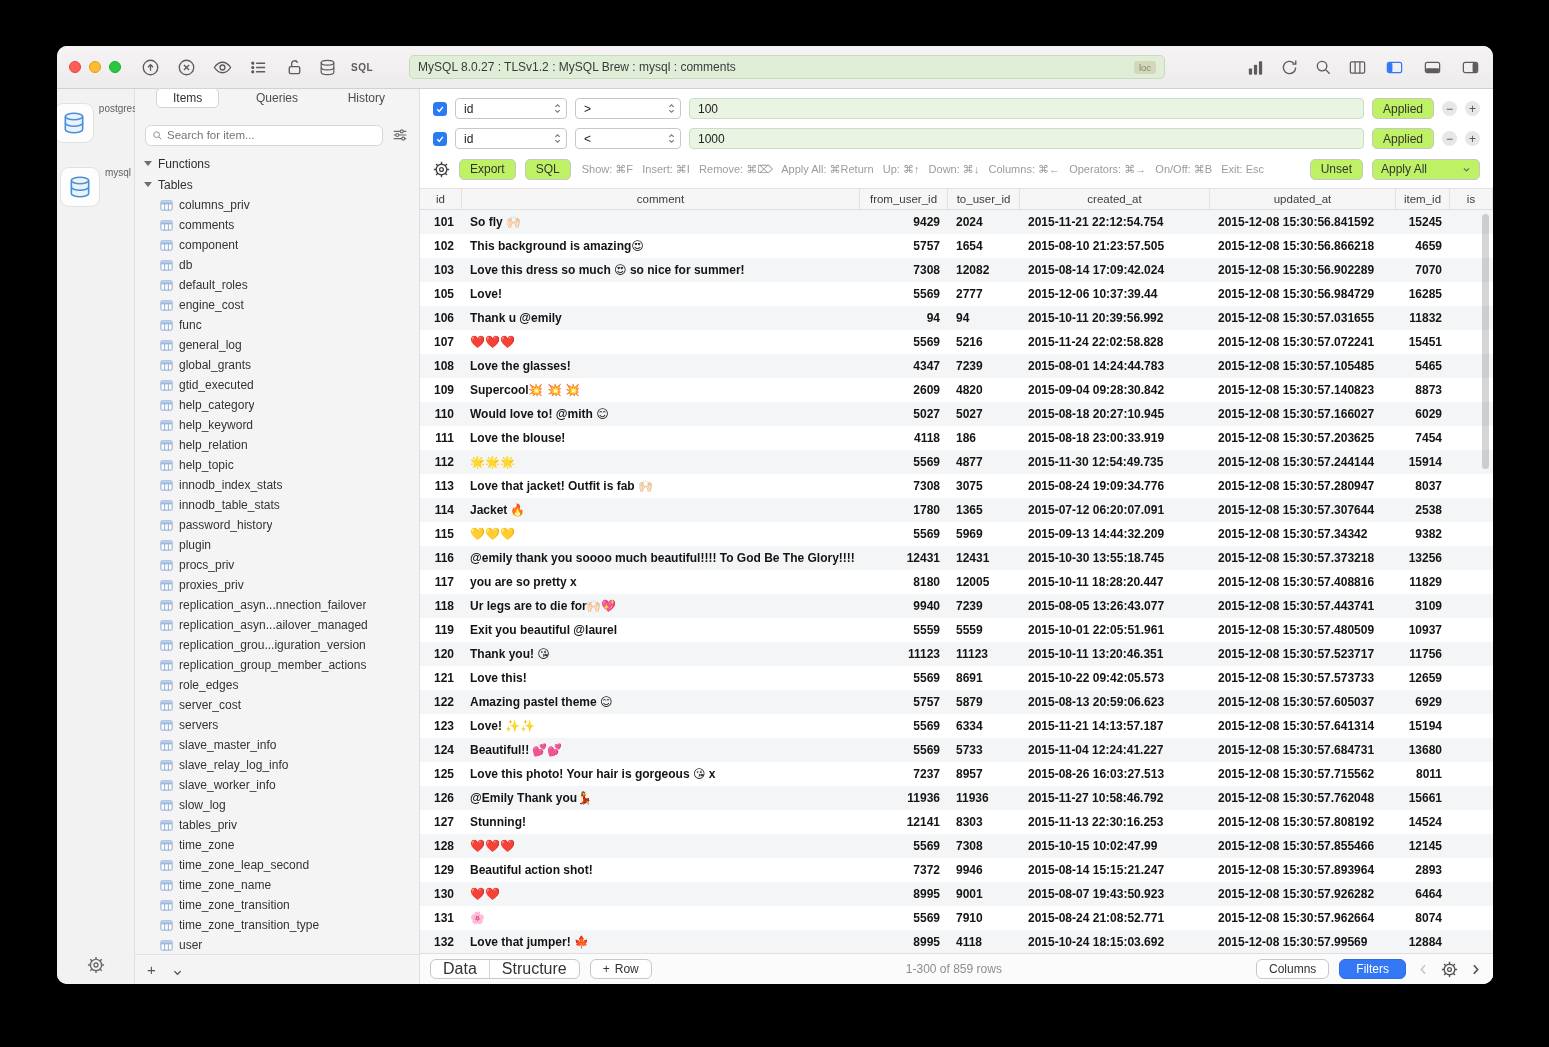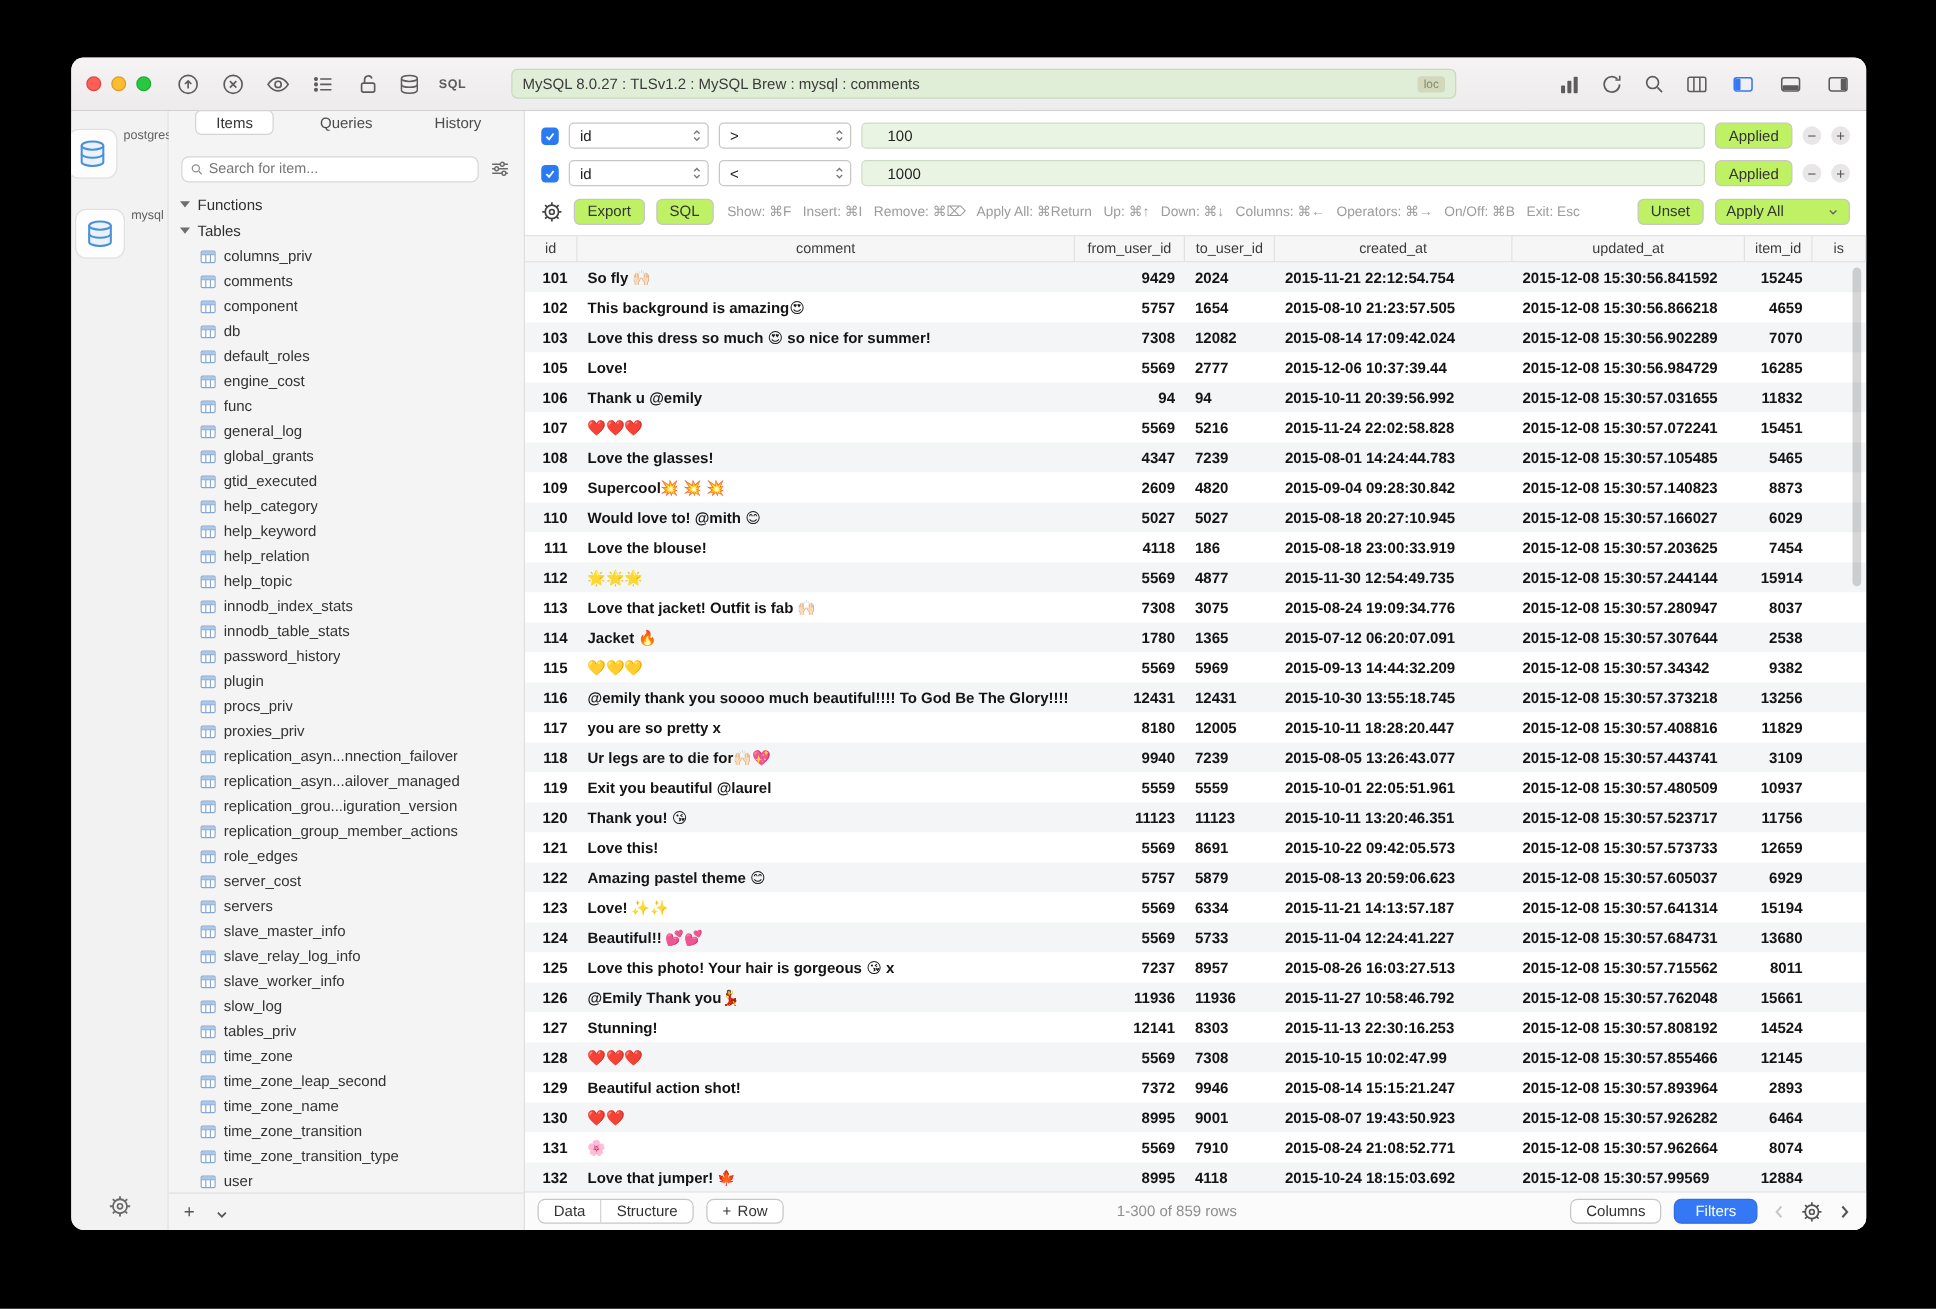--- a/index.html
+++ b/index.html
@@ -73,21 +73,21 @@
 
   .filterpanel { flex:0 0 99px; padding:9px 13px 0 13px; }
   .filter-row { height:21px; display:flex; align-items:center; gap:8px; margin-bottom:9px; }
   .checkbox { width:14px; height:14px; border-radius:3.5px; background:#2a7af2; display:flex; align-items:center; justify-content:center; flex:0 0 14px; }
   .checkbox svg { width:10px; height:10px; }
   .sel { width:112px; height:21px; background:#fff; border:1px solid #c8c6c6; border-radius:4px;
     display:flex; align-items:center; justify-content:space-between; padding:0 5px 0 8px; font-size:12px; color:#222; }
   .sel.op { width:106px; }
   .sel svg { width:7px; height:11px; }
   .filter-value { flex:1; height:21px; background:#eaf4e3; border:1px solid #cfdcc5; border-radius:4px;
-    padding:0 20px; font-size:12px; font-family:inherit; color:#222; outline:none; min-width:0; }
+    padding:0 8px; font-size:12px; font-family:inherit; color:#222; outline:none; min-width:0; }
   .btn { height:21px; padding:0 10px; background:#bef264; border:1px solid #c8c6c6; border-radius:5px;
     font-size:12px; color:#333; display:inline-flex; align-items:center; justify-content:center; white-space:nowrap; }
   .roundbtn { width:15px; height:15px; border-radius:50%; background:#e8e6e6; color:#555;
     display:flex; align-items:center; justify-content:center; font-size:12px; line-height:1; flex:0 0 15px; }
   .action-row { height:22px; display:flex; align-items:center; gap:9px; }
   .gear16 { width:17px; height:17px; color:#444; flex:0 0 17px; }
   .gear16 svg { width:100%; height:100%; }
   .shortcuts { flex:1; font-size:11px; color:#9b9b9b; white-space:pre; overflow:hidden; padding-left:2px; }
   .applyall { width:108px; justify-content:space-between; padding:0 8px; }
   .applyall svg { width:9px; height:9px; color:#666; }
@@ -100,21 +100,21 @@
   .tbody { flex:1; overflow:hidden; position:relative;font-weight:bold; }
   .trow { display:grid; grid-template-columns:42px 398px 88px 72px 190px 186px 54px minmax(0,1fr); height:24px; background:#fff; }
   .trow:nth-child(odd) { background:#f4f5f6; }
   .td { font-size:12px; color:#141414; line-height:24px; padding:0 8px; white-space:nowrap; overflow:hidden; }
   .a-r { text-align:right; }
   .scroll-thumb { position:absolute; right:3px; top:3px; width:7px; height:255px; border-radius:4px; background:rgba(0,0,0,.16); }
 
   
   .main-footer { flex:0 0 31px; border-top:1px solid #e0dede; background:#fcfbfb; display:flex; align-items:center; padding:0 10px; gap:10px; }
   .seg { display:flex; height:20px; border:1px solid #c8c6c6; border-radius:6px; overflow:hidden; background:#fff; }
-  .seg .segbtn { padding:0 12px; font-size:12px; color:#333; display:flex; align-items:center; }
+  .seg .segbtn { padding:0 12px; font-size:16px; color:#333; display:flex; align-items:center; }
   .seg .segbtn + .segbtn { border-left:1px solid #d5d3d3; }
   .fbtn { height:20px; padding:0 12px; background:#fff; border:1px solid #c8c6c6; border-radius:6px;
     font-size:12px; color:#333; display:inline-flex; align-items:center; gap:5px; }
   .fbtn.primary { background:#3478f6; border-color:#2f6de0; color:#fff; padding:0 16px; }
   .count { flex:1; text-align:center; font-size:12px; color:#8e8e8e; }
   .navic { width:15px; height:15px; color:#555; display:inline-flex; }
   .navic svg { width:100%; height:100%; }
   .navic.disabled { color:#c8c8c8; }
   .navic.gear { width:17px; height:17px; }
 </style>

